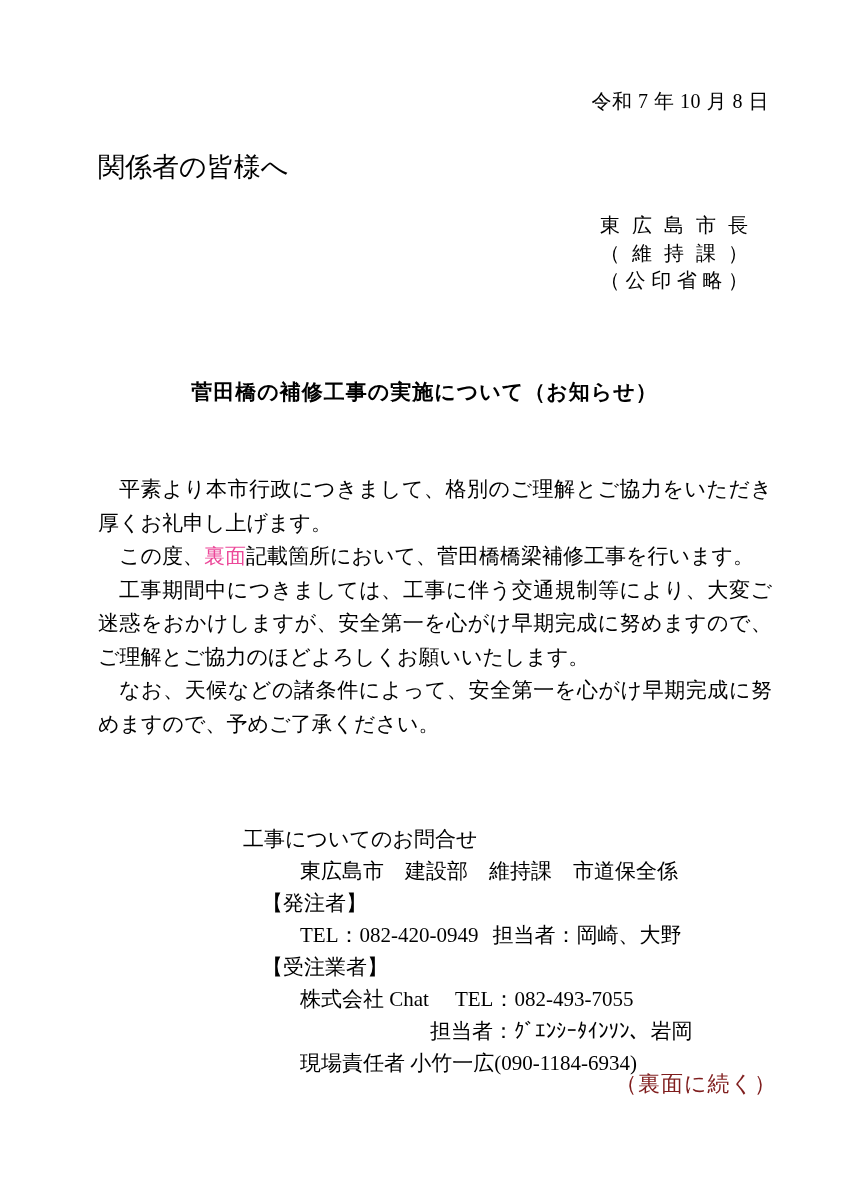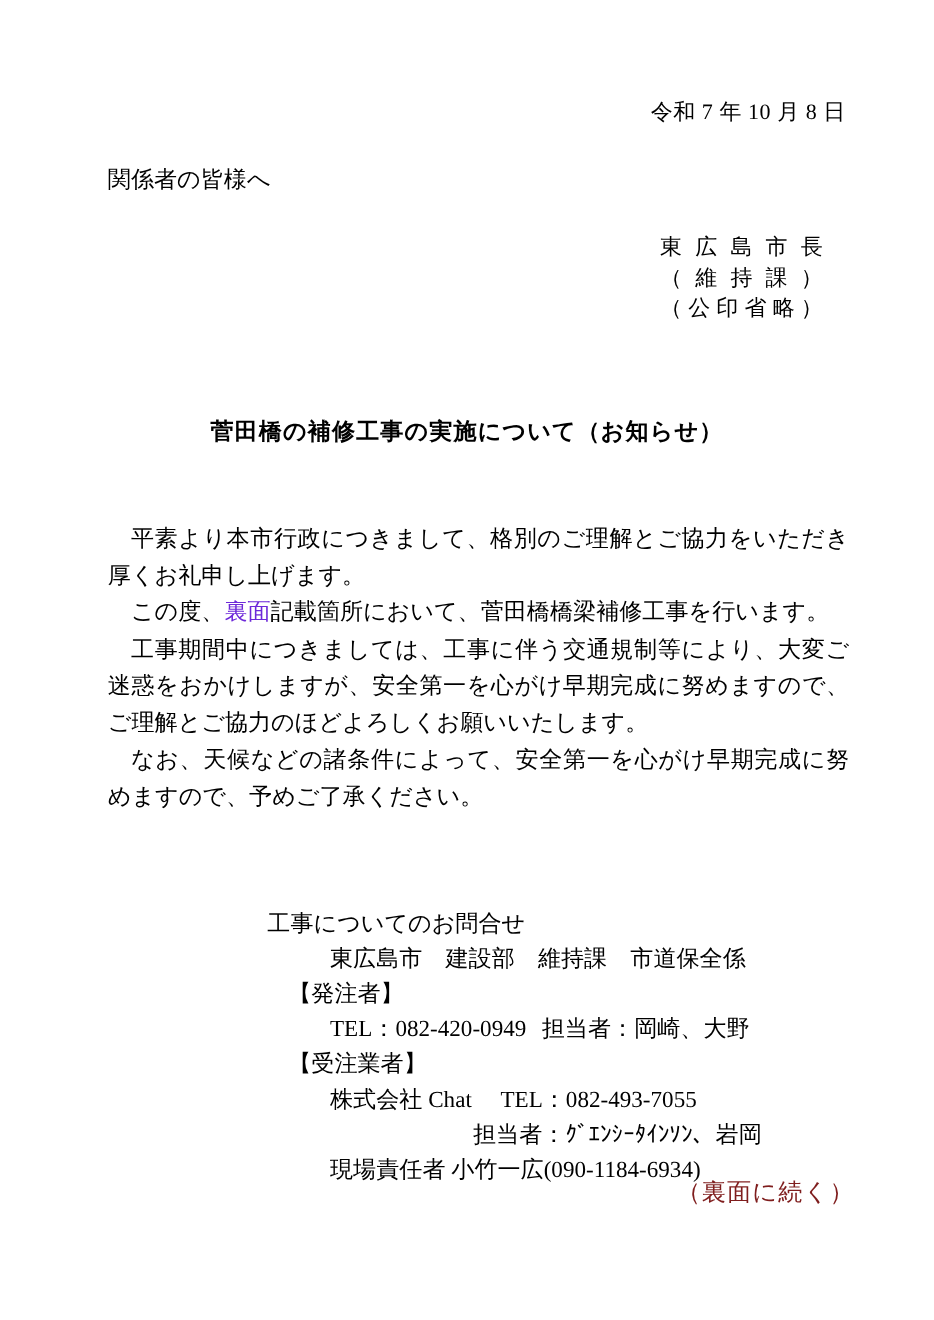--- a/index.html
+++ b/index.html
@@ -10,39 +10,39 @@
     color:#000000;
     font-family:"Liberation Serif","DejaVu Serif",serif;
     overflow:hidden;
   }
   .date{
     position:absolute;top:88px;right:80px;
     font-size:20px;letter-spacing:0.5px;
   }
   .recipient{
     position:absolute;top:149px;left:98px;
-    font-size:21px;
+    font-size:27px;
     text-align:center;
   }
   .sender{
     position:absolute;top:212px;left:600px;width:148px;
     font-size:20px;line-height:27.5px;
     text-align:justify;text-align-last:justify;text-justify:inter-character;
   }
   .sender-line{white-space:nowrap;text-align:justify;text-align-last:justify;}
   .title{
     position:absolute;top:378px;left:0;width:100%;
     text-align:center;font-size:21px;font-weight:600;letter-spacing:1px;
   }
   .body-text{
     position:absolute;top:473px;left:98px;width:674px;
     font-size:21px;line-height:33.5px;text-align:justify;
   }
   .para{margin:0;text-indent:21px;}
-  .red{color:#6d28d9;}
+  .red{color:#ec4899;}
   .contact{
     position:absolute;top:823px;left:243px;
     font-size:21px;line-height:32px;
   }
   .c-line{white-space:nowrap;}
   .ind1{margin-left:19px;}
   .ind2{margin-left:57px;}
   .ind3{margin-left:187px;}
   .gap1{margin-left:14px;}
   .gap2{margin-left:26px;}

